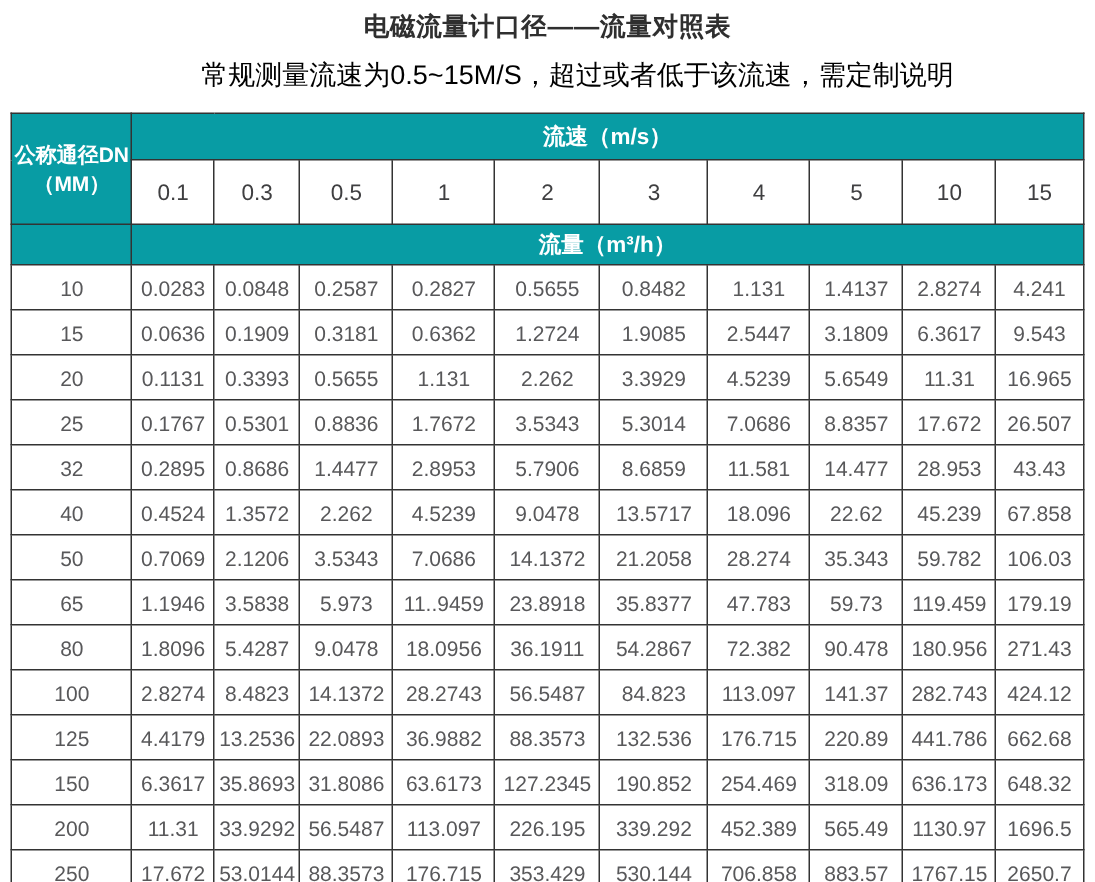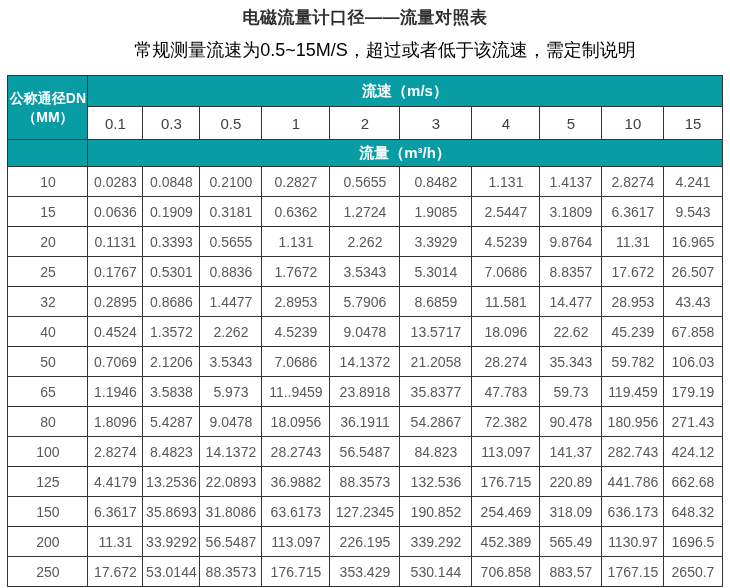--- a/index.html
+++ b/index.html
@@ -49,21 +49,21 @@
     color: #ffffff;
     font-weight: bold;
   }
   .corner-cell {
     font-size: 14px;
     line-height: 1.3;
   }
   .corner-cell span { display: block; }
   .group-header-cell { font-size: 15px; }
   tr.velocity-header-row { height: 31px; }
-  tr.velocity-values-row { height: 33px; }
+  tr.velocity-values-row { height: 43px; }
   tr.velocity-values-row th {
     background: #ffffff;
     color: #3f3f41;
     font-size: 15px;
     font-weight: normal;
   }
   tr.flow-header-row { height: 27px; }
   tbody.data-body tr { height: 30px; }
   tbody.data-body td {
     background: #ffffff;
@@ -114,21 +114,21 @@
     <tr class="flow-header-row">
       <th class="teal-cell"></th>
       <th colspan="10" class="teal-cell group-header-cell">流量（m³/h）</th>
     </tr>
   </thead>
   <tbody class="data-body" id="table-body">
       <tr>
         <td>10</td>
         <td>0.0283</td>
         <td>0.0848</td>
-        <td>0.2100</td>
+        <td>0.2587</td>
         <td>0.2827</td>
         <td>0.5655</td>
         <td>0.8482</td>
         <td>1.131</td>
         <td>1.4137</td>
         <td>2.8274</td>
         <td>4.241</td>
       </tr>
       <tr>
         <td>15</td>
@@ -145,21 +145,21 @@
       </tr>
       <tr>
         <td>20</td>
         <td>0.1131</td>
         <td>0.3393</td>
         <td>0.5655</td>
         <td>1.131</td>
         <td>2.262</td>
         <td>3.3929</td>
         <td>4.5239</td>
-        <td>9.8764</td>
+        <td>5.6549</td>
         <td>11.31</td>
         <td>16.965</td>
       </tr>
       <tr>
         <td>25</td>
         <td>0.1767</td>
         <td>0.5301</td>
         <td>0.8836</td>
         <td>1.7672</td>
         <td>3.5343</td>

